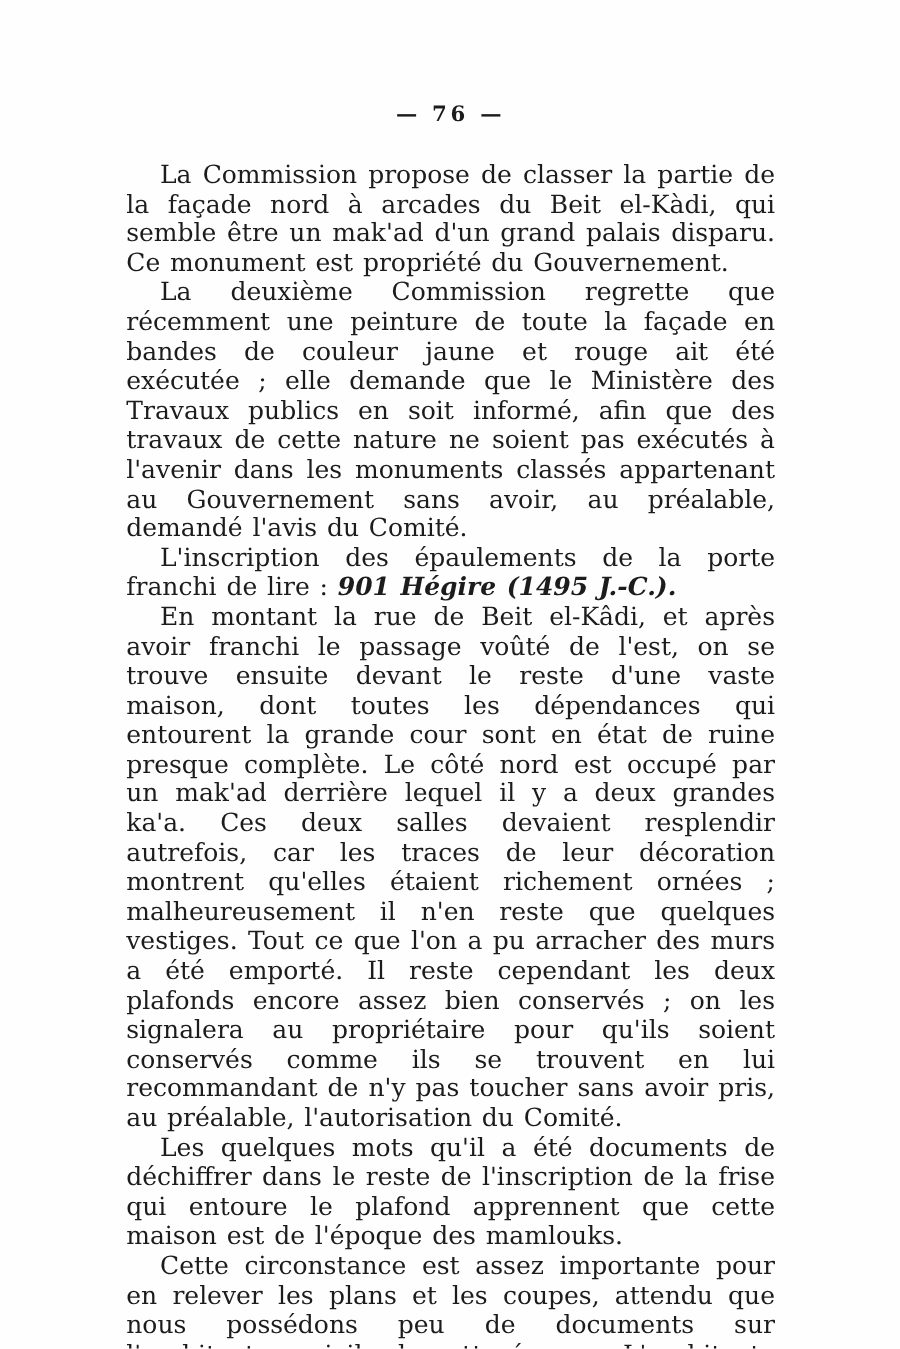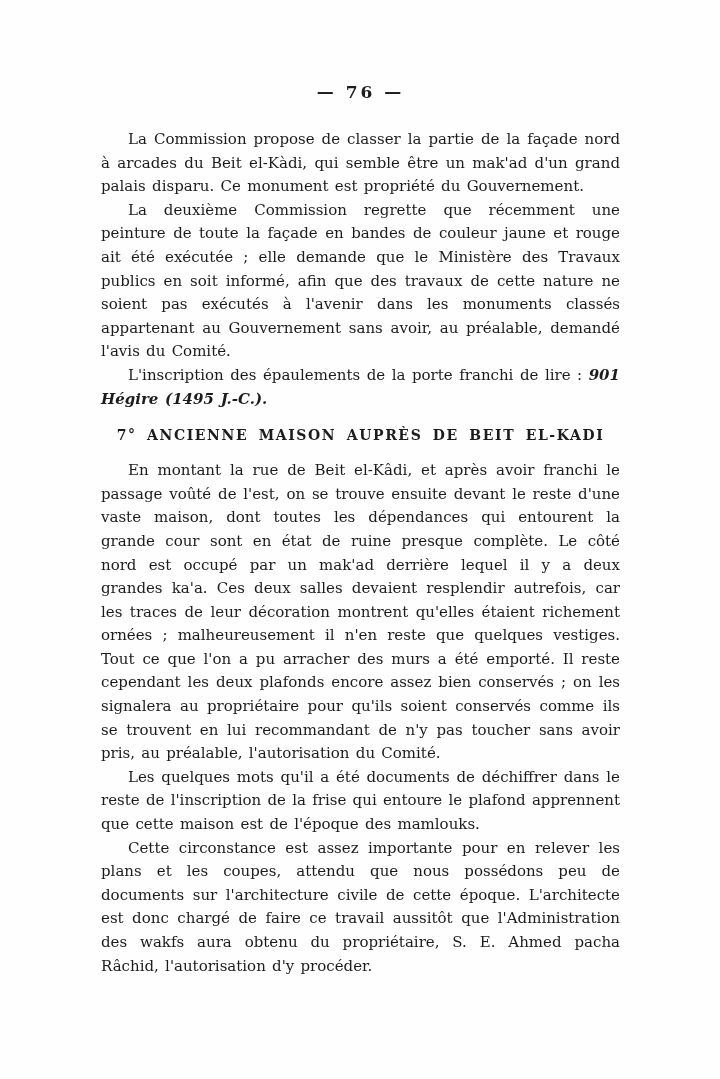--- a/index.html
+++ b/index.html
@@ -39,21 +39,21 @@
     margin: 0 0 18px 0;
   }
   .heading.second {
     margin-top: 16px;
     margin-bottom: 16px;
   }
   .para {
     margin: 0;
     text-indent: 27px;
     text-align: justify;
-    font-size: 15px;
+    font-size: 20px;
     line-height: 23.6px;
     word-spacing: 1.5px;
   }
   .insc {
     font-style: italic;
     font-weight: bold;
   }
 </style>
 </head>
 <body>
@@ -63,21 +63,20 @@
 
     <div class="pageno">— 76 —</div>
 
 
     <p class="para">La Commission propose de classer la partie de la façade nord à arcades du Beit el-Kàdi, qui semble être un mak'ad d'un grand palais disparu. Ce monument est propriété du Gouvernement.</p>
 
     <p class="para">La deuxième Commission regrette que récemment une peinture de toute la façade en bandes de couleur jaune et rouge ait été exécutée ; elle demande que le Ministère des Travaux publics en soit informé, afin que des travaux de cette nature ne soient pas exécutés à l'avenir dans les monuments classés appartenant au Gouvernement sans avoir, au préalable, demandé l'avis du Comité.</p>
 
     <p class="para"><span>L'inscription des épaulements de la porte franchi de lire : </span><em class="insc">901 Hégire (1495 J.-C.).</em></p>
 
-    <h2 class="heading second">7° ANCIENNE MAISON AUPRÈS DE BEIT EL-KADI</h2>
 
     <p class="para">En montant la rue de Beit el-Kâdi, et après avoir franchi le passage voûté de l'est, on se trouve ensuite devant le reste d'une vaste maison, dont toutes les dépendances qui entourent la grande cour sont en état de ruine presque complète. Le côté nord est occupé par un mak'ad derrière lequel il y a deux grandes ka'a. Ces deux salles devaient resplendir autrefois, car les traces de leur décoration montrent qu'elles étaient richement ornées ; malheureusement il n'en reste que quelques vestiges. Tout ce que l'on a pu arracher des murs a été emporté. Il reste cependant les deux plafonds encore assez bien conservés ; on les signalera au propriétaire pour qu'ils soient conservés comme ils se trouvent en lui recommandant de n'y pas toucher sans avoir pris, au préalable, l'autorisation du Comité.</p>
 
     <p class="para">Les quelques mots qu'il a été documents de déchiffrer dans le reste de l'inscription de la frise qui entoure le plafond apprennent que cette maison est de l'époque des mamlouks.</p>
 
     <p class="para">Cette circonstance est assez importante pour en relever les plans et les coupes, attendu que nous possédons peu de documents sur l'architecture civile de cette époque. L'architecte est donc chargé de faire ce travail aussitôt que l'Administration des wakfs aura obtenu du propriétaire, S. E. Ahmed pacha Râchid, l'autorisation d'y procéder.</p>
 
   </div>
 </div>
 

